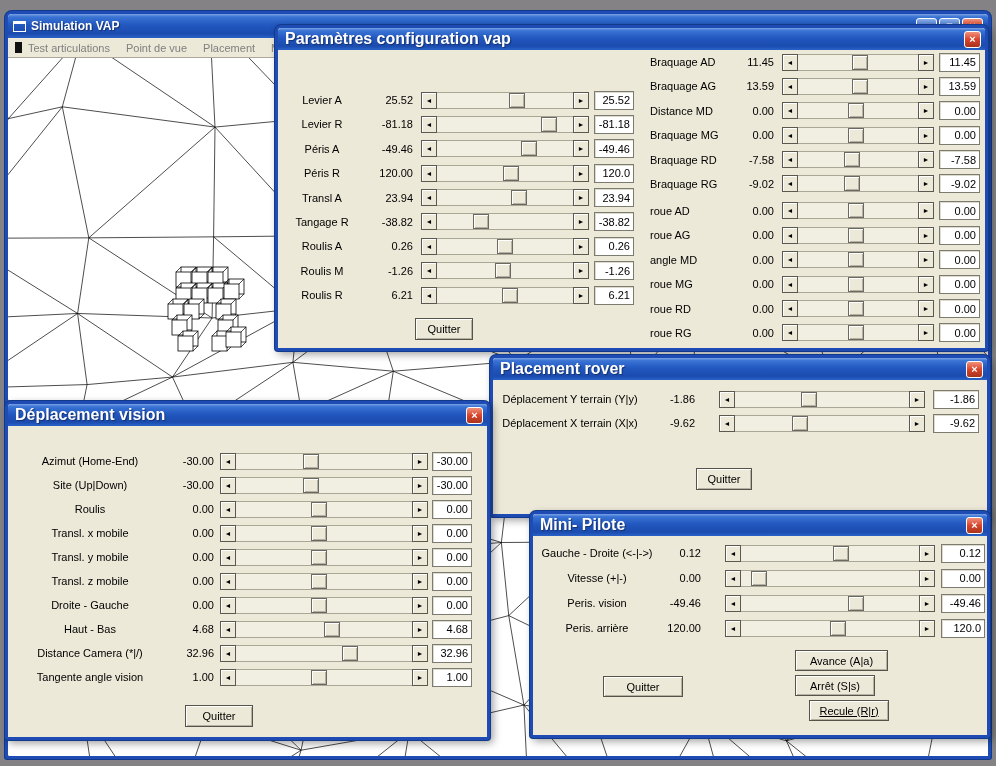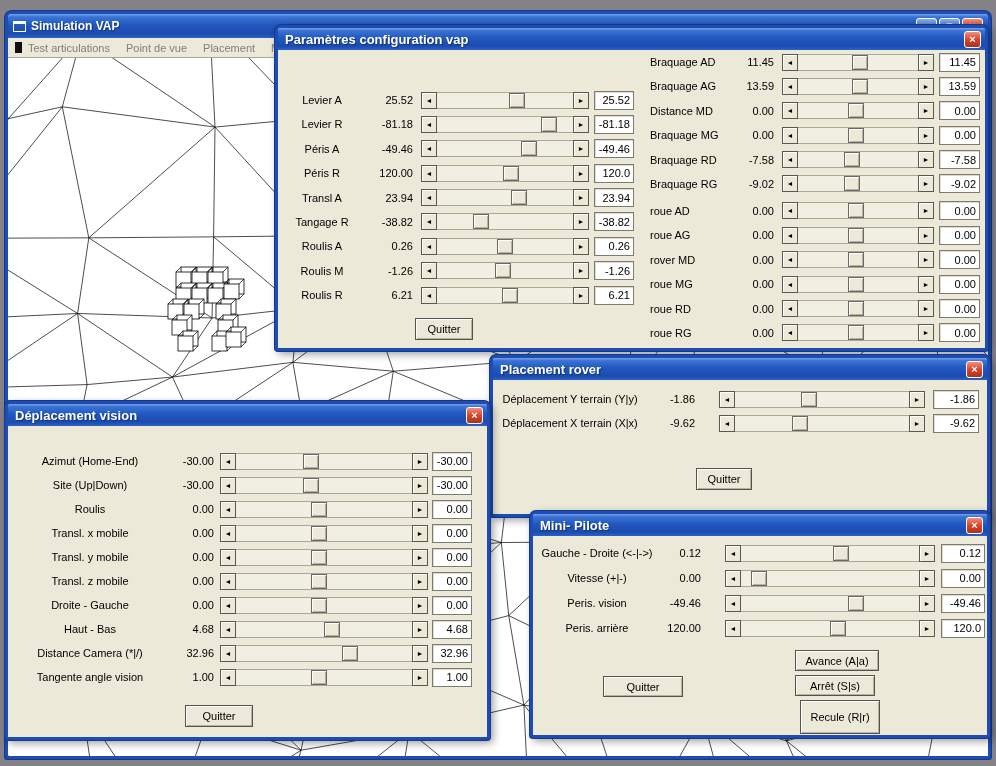--- a/index.html
+++ b/index.html
@@ -29,21 +29,21 @@
   .client{position:absolute;left:0;top:44px;width:980px;height:698px;background:#fff;overflow:hidden;}
   #mesh{display:block;}
   #mesh line{stroke:#000;stroke-width:0.7;}
 
   
   .dialog{position:absolute;background:#ece9d8;border:3px solid #1e4cb4;border-radius:6px 6px 3px 3px;
     box-shadow:0 0 0 1px #123a8a,3px 3px 9px rgba(0,0,0,0.4);}
   .dtitle{height:22px;border-radius:3px 3px 0 0;display:flex;align-items:center;justify-content:space-between;
     padding:0 4px 0 7px;
     background:linear-gradient(180deg,#7ba2e4 0%,#3a74d4 12%,#2258c0 45%,#1b4bae 82%,#2a62c8 100%);}
-  .dtitle-text{color:#fff;font-weight:bold;font-size:13px;text-shadow:1px 1px 1px #15316e;white-space:nowrap;}
+  .dtitle-text{color:#fff;font-weight:bold;font-size:16px;text-shadow:1px 1px 1px #15316e;white-space:nowrap;}
   .xbtn{width:17px;height:17px;border:1px solid #fff;border-radius:3px;color:#fff;font-size:11px;font-weight:bold;
     display:flex;align-items:center;justify-content:center;
     background:linear-gradient(180deg,#f0917c,#d9442b 50%,#a8331c);}
   .dcontent{position:relative;width:100%;height:calc(100% - 22px);overflow:hidden;}
 
   
   .col{position:absolute;}
   .row{display:flex;align-items:center;height:20px;font-size:11px;color:#000;}
   .lbl{text-align:center;white-space:nowrap;flex:0 0 auto;}
   .val{text-align:right;white-space:nowrap;flex:0 0 auto;}
@@ -87,23 +87,23 @@
   #dlg-placement .btn-quit{left:203px;top:88px;width:56px;}
 
   
   #dlg-mini{left:530px;top:511px;width:460px;height:227px;z-index:12;}
   #dlg-mini .rows{left:4px;top:7px;width:450px;}
   #dlg-mini .row{margin-bottom:5px;}
   #dlg-mini .lbl{width:120px;}
   #dlg-mini .val{width:44px;}
   #dlg-mini .sb{width:210px;margin-left:24px;}
   #dlg-mini .box{width:44px;margin-left:6px;}
-  #dlg-mini .btn-avance{left:262px;top:114px;width:84px;height:21px;}
+  #dlg-mini .btn-avance{left:262px;top:114px;width:93px;height:21px;}
   #dlg-mini .btn-arret{left:262px;top:139px;width:80px;height:21px;}
-  #dlg-mini .btn-recule{left:267px;top:164px;width:80px;height:34px;}
+  #dlg-mini .btn-recule{left:276px;top:164px;width:80px;height:21px;text-decoration:underline;}
   #dlg-mini .btn-quit{left:70px;top:140px;width:80px;height:21px;}
 
   
   #dlg-vision{left:5px;top:401px;width:485px;height:339px;z-index:12;}
   #dlg-vision .rows{left:2px;top:25px;width:477px;}
   #dlg-vision .row{margin-bottom:4px;}
   #dlg-vision .lbl{width:160px;}
   #dlg-vision .val{width:44px;}
   #dlg-vision .sb{width:208px;margin-left:6px;}
   #dlg-vision .box{width:40px;margin-left:4px;}
@@ -867,21 +867,21 @@
       <span class="arr">◄</span>
       <span class="track">
         <span class="thumb" style="left: calc(48% - 7.68px);"></span>
       </span>
       <span class="arr">►</span>
     </span>
     <span class="box">0.00</span>
   </div>
 
   <div class="row">
-    <span class="lbl">rover MD</span>
+    <span class="lbl">angle MD</span>
     <span class="val">0.00</span>
     <span class="sb">
       <span class="arr">◄</span>
       <span class="track">
         <span class="thumb" style="left: calc(48% - 7.68px);"></span>
       </span>
       <span class="arr">►</span>
     </span>
     <span class="box">0.00</span>
   </div>

